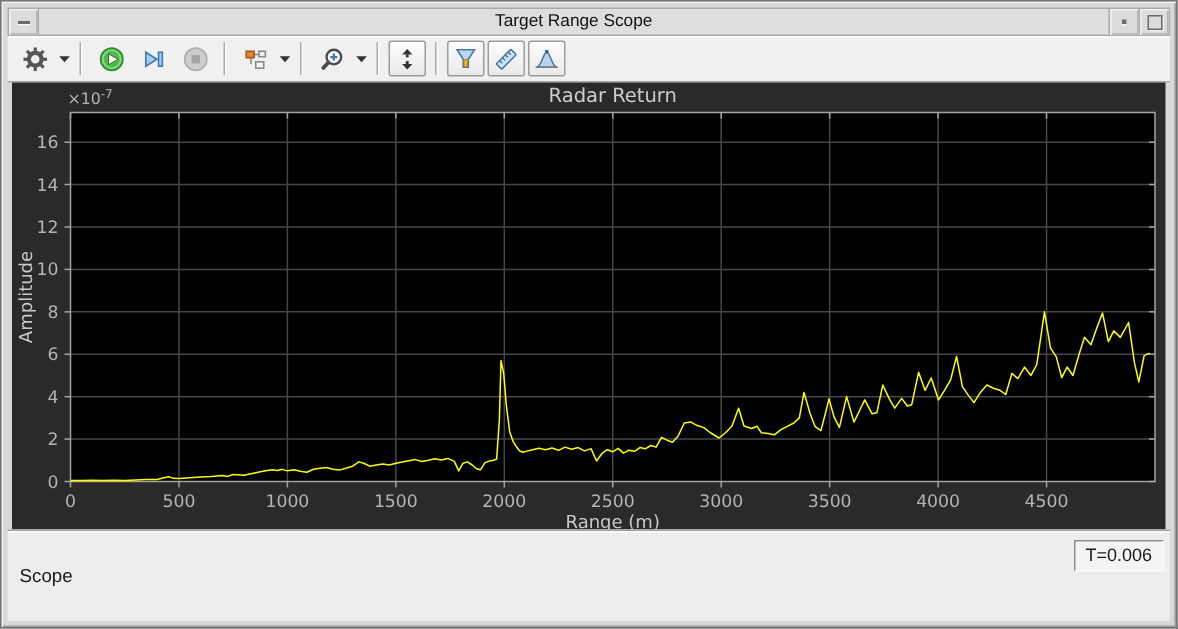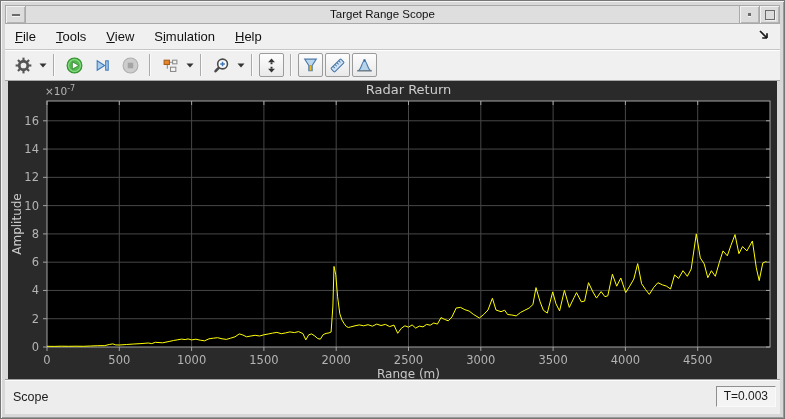--- a/index.html
+++ b/index.html
@@ -129,34 +129,20 @@
     </div>
     <div class="tb-title">Target Range Scope</div>
     <div class="tb-btn right">
       <span class="tb-dot"></span>
     </div>
     <div class="tb-btn right">
       <span class="tb-square"></span>
     </div>
   </div>
 
-  <div class="menubar">
-    <span id="menu-items-host" style="display:flex;align-items:center;">
-        <span class="menu-item"><u>F</u>ile</span>
-        <span class="menu-item"><u>T</u>ools</span>
-        <span class="menu-item"><u>V</u>iew</span>
-        <span class="menu-item">S<u>i</u>mulation</span>
-        <span class="menu-item"><u>H</u>elp</span>
-      </span>
-    <span class="dock-arrow">
-      <svg width="16" height="16">
-          <use href="#arrow-southeast-icon"></use>
-        </svg>
-    </span>
-  </div>
 
   <div class="toolbar" id="toolbar-host">
       <div class="tool-btn">
         <svg width="17" height="17">
           <use href="#gear-icon"></use>
         </svg>
       </div>
       <div class="caret-btn">
         <svg width="8" height="5">
           <use href="#caret-down-icon"></use>
@@ -305,16 +291,16 @@
         <text x="400.5" y="13" text-anchor="middle" fill="#cdcdcd" font-size="13px" font-family="DejaVu Sans, sans-serif">Radar Return</text>
         <text x="37" y="14" text-anchor="start" fill="#b4b4b4" font-size="10.5px" font-family="DejaVu Sans, sans-serif">×10<tspan dy="-4" font-size="8px">-7</tspan></text>
         <text x="400.5" y="297" text-anchor="middle" fill="#c9c9c9" font-size="12px" font-family="DejaVu Sans, sans-serif">Range (m)</text>
         <text x="13" y="143" text-anchor="middle" fill="#c9c9c9" font-size="12px" font-family="DejaVu Sans, sans-serif" transform="rotate(-90 13 143)">Amplitude</text>
         <polyline points="39.0,265.3 46.2,265.4 53.5,265.2 60.7,265.3 67.9,265.2 75.2,265.3 82.4,265.0 89.6,264.7 96.8,264.6 101.2,263.5 104.8,262.9 107.7,263.9 111.3,264.0 118.5,263.5 125.8,263.0 133.0,262.6 140.2,262.0 143.8,262.6 147.4,261.3 154.7,261.8 161.9,260.3 165.5,259.5 169.1,258.9 173.5,258.1 177.1,258.6 180.0,257.9 183.6,258.9 187.9,258.2 192.3,259.2 196.6,259.8 201.0,257.8 205.3,257.2 209.6,256.7 214.0,257.8 218.3,258.4 222.6,257.2 227.0,255.8 231.3,252.9 234.9,254.0 238.5,255.8 242.9,255.0 247.2,254.3 251.6,255.0 255.9,253.8 260.2,253.0 264.6,252.1 268.9,251.4 273.3,252.7 277.6,251.9 281.9,250.9 286.3,251.6 290.6,250.6 294.9,252.6 297.8,258.9 300.7,253.8 303.6,252.9 306.8,255.0 309.7,257.5 312.3,258.2 315.2,253.6 318.1,252.4 321.0,251.9 323.1,251.0 324.9,225.0 326.0,185.4 327.8,193.9 329.6,215.8 331.8,232.8 334.0,239.1 336.2,242.7 338.3,245.5 340.5,246.5 342.7,245.9 347.0,244.8 351.3,243.9 355.7,244.8 360.0,243.7 364.4,245.2 368.7,243.1 373.0,244.5 377.4,243.4 381.7,245.6 386.0,244.1 389.7,252.3 393.3,247.3 396.9,244.8 400.5,246.2 404.1,243.9 407.7,247.1 411.3,245.1 415.0,245.9 418.6,243.4 422.2,244.2 425.8,242.0 429.4,243.1 433.0,236.6 436.6,238.4 440.3,239.8 443.9,236.0 448.2,227.0 452.6,226.4 456.9,228.7 461.2,230.1 465.6,233.5 471.4,237.0 475.7,233.5 480.0,229.0 484.4,217.2 488.0,229.0 493.0,230.7 496.7,229.2 499.6,233.5 503.9,234.0 508.2,234.9 512.6,231.4 516.9,229.2 521.2,227.0 524.9,223.6 528.0,206.6 532.1,220.8 535.3,229.2 539.3,232.1 544.7,210.9 548.0,222.9 551.6,229.9 556.4,209.4 561.3,226.4 566.1,216.5 568.5,211.6 573.3,220.8 576.6,220.1 580.5,201.7 584.9,210.9 588.5,217.1 593.1,210.6 596.9,215.7 599.8,214.8 604.4,193.2 608.7,205.2 612.8,197.0 617.7,211.6 621.7,205.2 625.8,198.1 629.7,182.6 633.6,202.7 637.6,208.6 641.3,213.4 645.6,206.6 649.9,201.7 654.3,203.8 658.6,205.2 662.5,208.0 666.6,193.9 670.6,197.4 675.0,189.7 679.3,195.3 683.2,188.0 688.3,152.9 692.3,176.9 696.2,182.9 699.8,196.7 703.4,189.7 707.3,195.3 711.4,181.2 715.0,169.9 719.3,174.8 723.0,164.2 727.0,153.6 730.9,172.7 734.5,165.6 738.9,169.9 744.4,160.0 748.3,186.8 751.2,199.6 754.8,181.9 758.4,180.5" fill="none" stroke="#ffff00" stroke-width="1" stroke-linejoin="round"></polyline>
       </svg>
   </div>
 
   <div class="statusbar">
     <span class="status-text">Scope</span>
-    <span class="time-box">T=0.003</span>
+    <span class="time-box">T=0.006</span>
   </div>
 
 </div>
 
 </body></html>

